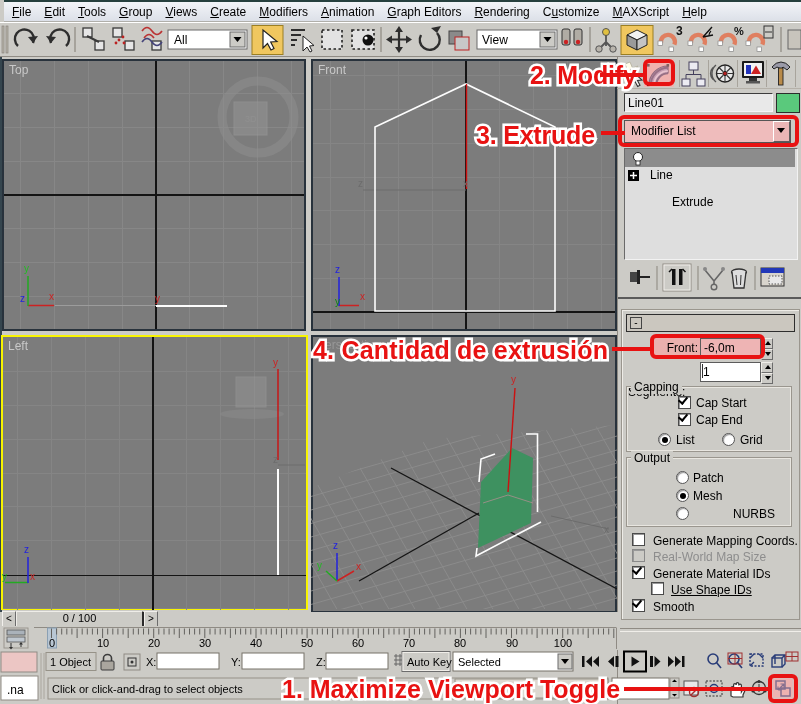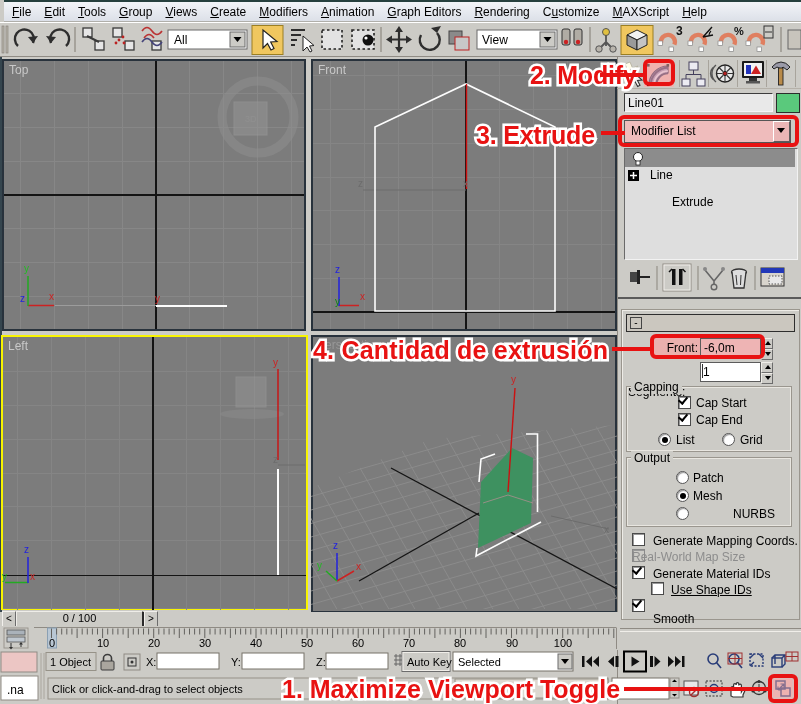--- a/index.html
+++ b/index.html
@@ -432,27 +432,27 @@
 <div class="rd" style="left:676px;top:471px;"></div>
 <div class="abs t12" style="left:693px;top:471px;">Patch</div>
 <div class="rd sel" style="left:676px;top:489px;"></div>
 <div class="abs t12" style="left:693px;top:489px;">Mesh</div>
 <div class="rd" style="left:676px;top:507px;"></div>
 <div class="abs t12" style="left:693px;top:507px;margin-left:40px;">NURBS</div>
 
 <div class="cb" style="left:632px;top:533px;"></div>
 <div class="abs t12" style="left:653px;top:534px;">Generate Mapping Coords.</div>
 <div class="cb dis" style="left:632px;top:549px;"></div>
-<div class="abs t12" style="left:632px;top:550px;color:#8d8d8d;">Real-World Map Size</div>
+<div class="abs t12" style="left:653px;top:550px;color:#8d8d8d;">Real-World Map Size</div>
 <div class="cb chk" style="left:632px;top:566px;"></div>
 <div class="abs t12" style="left:653px;top:567px;">Generate Material IDs</div>
 <div class="cb" style="left:651px;top:582px;"></div>
 <div class="abs t12" style="left:671px;top:583px;text-decoration:underline;">Use Shape IDs</div>
 <div class="cb chk" style="left:632px;top:599px;"></div>
-<div class="abs t12" style="left:653px;top:600px;margin-top:12px;">Smooth</div>
+<div class="abs t12" style="left:653px;top:600px;">Smooth</div>
 
 <div class="abs" style="left:0;top:612px;width:618px;height:14px;background:#cccbc6;"></div>
 <div class="abs rais" style="left:2px;top:611px;width:12px;height:14px;font-size:10px;text-align:center;line-height:13px;">&lt;</div>
 <div class="abs" style="left:16px;top:611px;width:125px;height:14px;background:#cccbc6;border:1px solid #2a2a2a;border-top-color:#efede8;border-left-color:#efede8;box-shadow:1px 1px 0 #2a2a2a;font-size:11px;text-align:center;line-height:13px;">0 / 100</div>
 <div class="abs rais" style="left:144px;top:611px;width:12px;height:14px;font-size:10px;text-align:center;line-height:13px;">&gt;</div>
 
 <svg class="abs" style="left:0;top:626px;" width="618" height="24" id="trackbar" font-family="Liberation Sans,sans-serif">
   <rect x="0" y="0" width="618" height="24" fill="#cccbc6"></rect>
   <path d="M34 1.5 H616" stroke="#8f8b84"></path>
   <path d="M616.5 1.5 V23" stroke="#8f8b84"></path>

